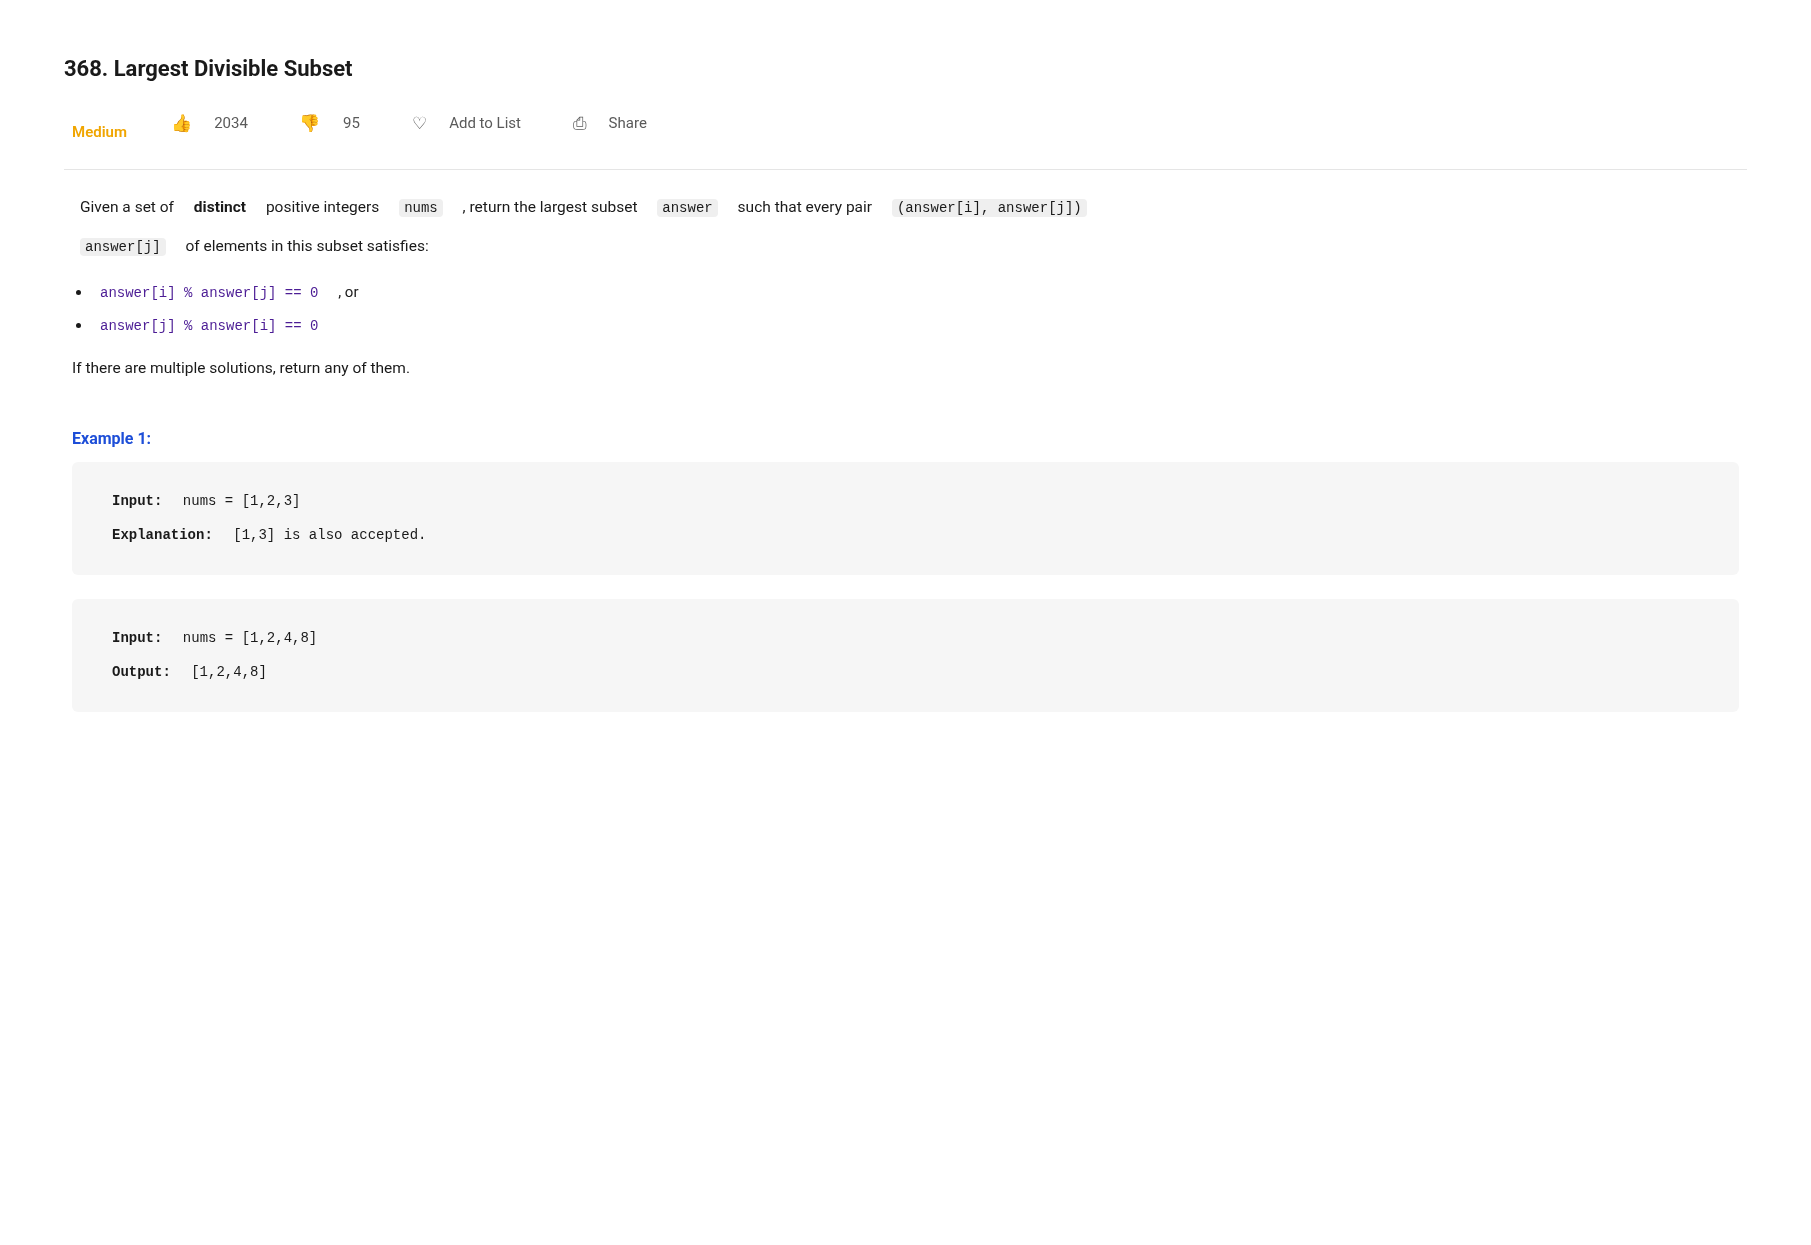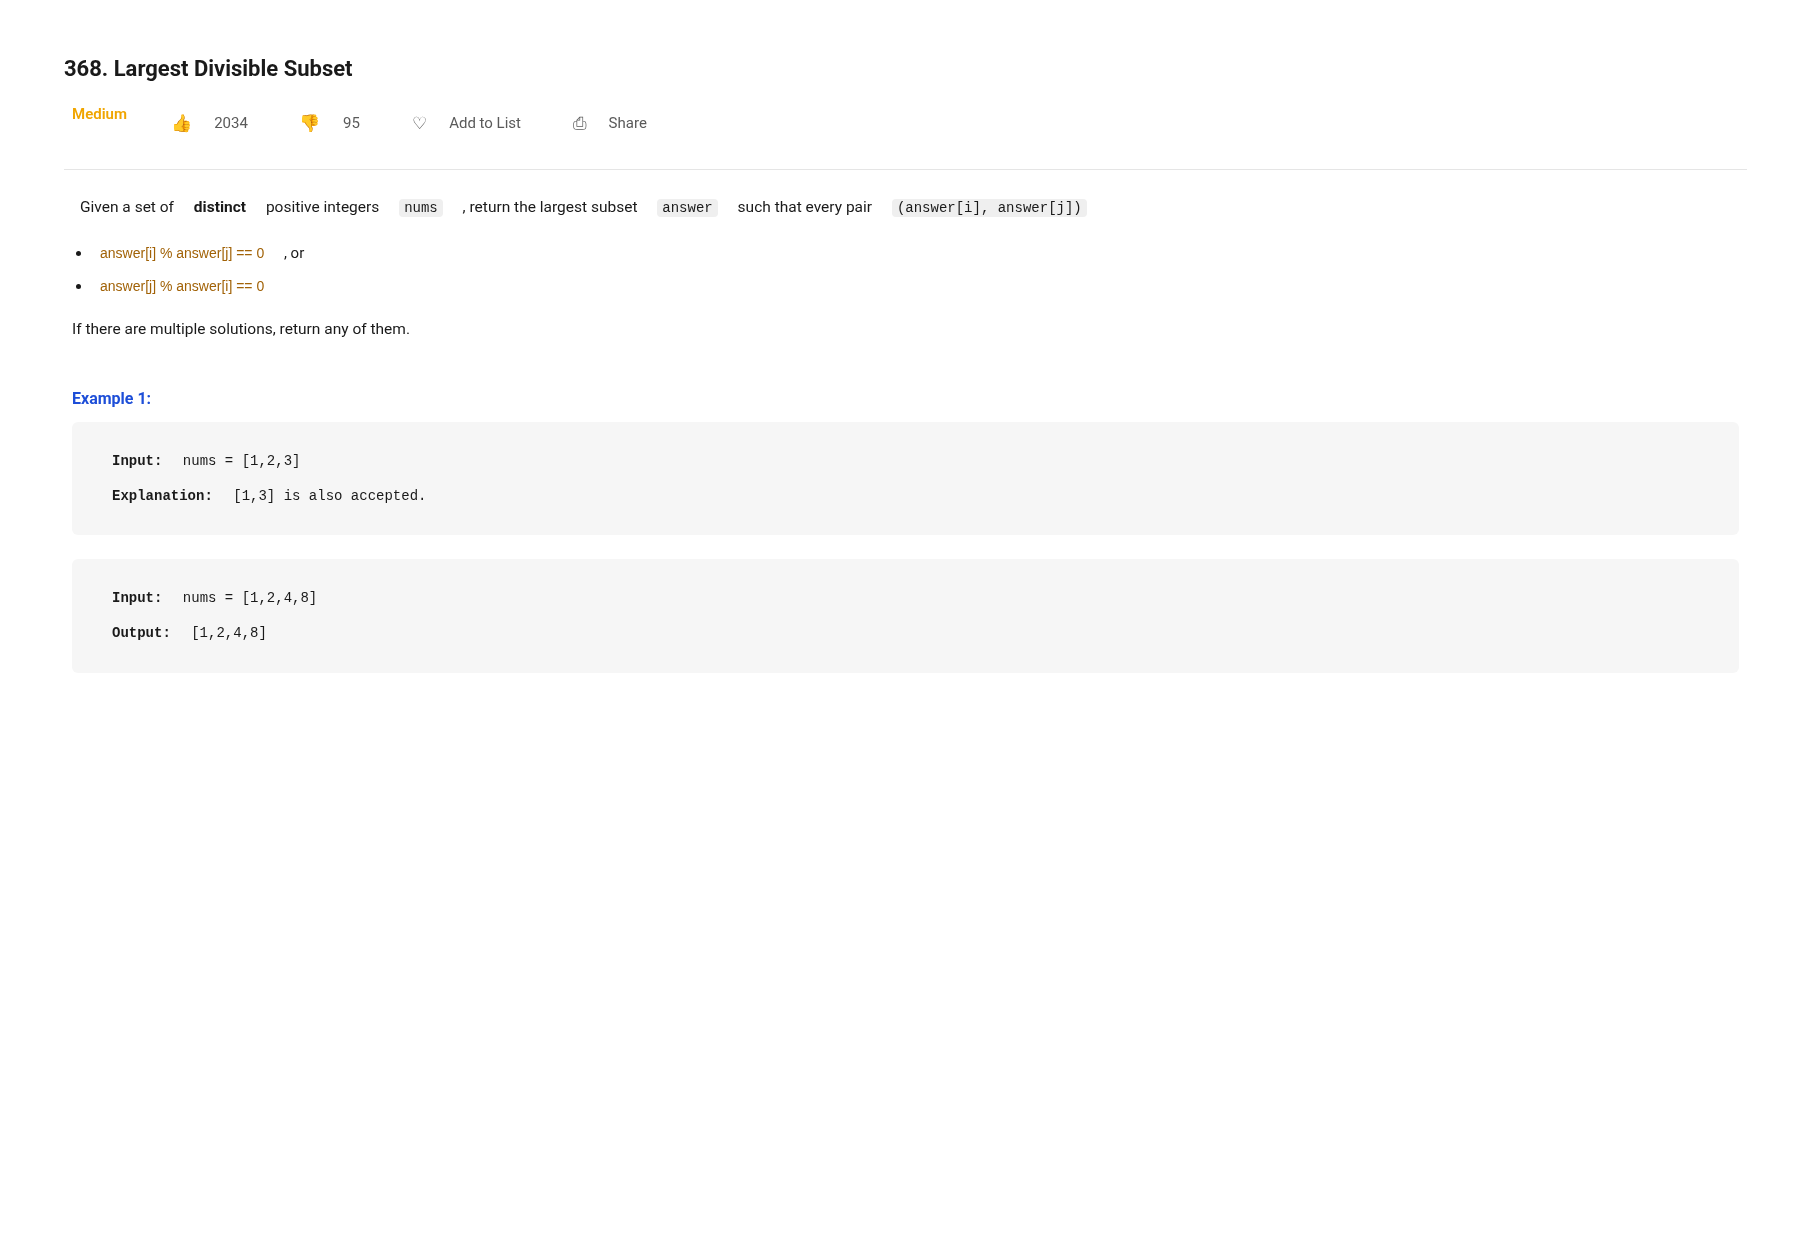--- a/index.html
+++ b/index.html
@@ -19,21 +19,21 @@
 
     .problem-title {
       font-size: 22px;
       font-weight: 700;
       margin-bottom: 16px;
       color: #1a1a1a;
     }
 
     .meta-bar {
       display: flex;
-      align-items: flex-start;
+      align-items: flex-end;
       gap: 20px;
       margin-bottom: 24px;
       padding-bottom: 20px;
       border-bottom: 1px solid #e5e5e5;
       flex-wrap: wrap;
     }
 
     .difficulty-badge {
       color: #f0a500;
       font-weight: 600;
@@ -80,23 +80,23 @@
       margin-bottom: 16px;
     }
 
     .bullet-list li {
       margin-bottom: 8px;
       font-size: 15px;
       line-height: 1.7;
     }
 
     .condition-text {
-      font-family: Liberation Sans, sans-serif;
+      font-family: Liberation Mono, monospace;
       font-size: 14px;
-      color: #a16207;
+      color: #4c1d95;
     }
 
     .section-title {
       font-size: 16px;
       font-weight: 700;
       margin-bottom: 14px;
       color: #1d4ed8;
     }
 
     .example-block {
@@ -156,20 +156,24 @@
   <p>
     <span>Given a set of</span>
     <strong>distinct</strong>
     <span> positive integers </span>
     <code class="inline">nums</code>
     <span> , return the largest subset </span>
     <code class="inline">answer</code>
     <span> such that every pair </span>
     <code class="inline">(answer[i], answer[j])</code>
   </p>
+  <p>
+    <code class="inline">answer[j]</code>
+    <span> of elements in this subset satisfies:</span>
+  </p>
 </div>
 
 
 <ul class="bullet-list">
   <li>
     <code class="condition-text">answer[i] % answer[j] == 0</code>
     <span>, or</span>
   </li>
   <li>
     <code class="condition-text">answer[j] % answer[i] == 0</code>

